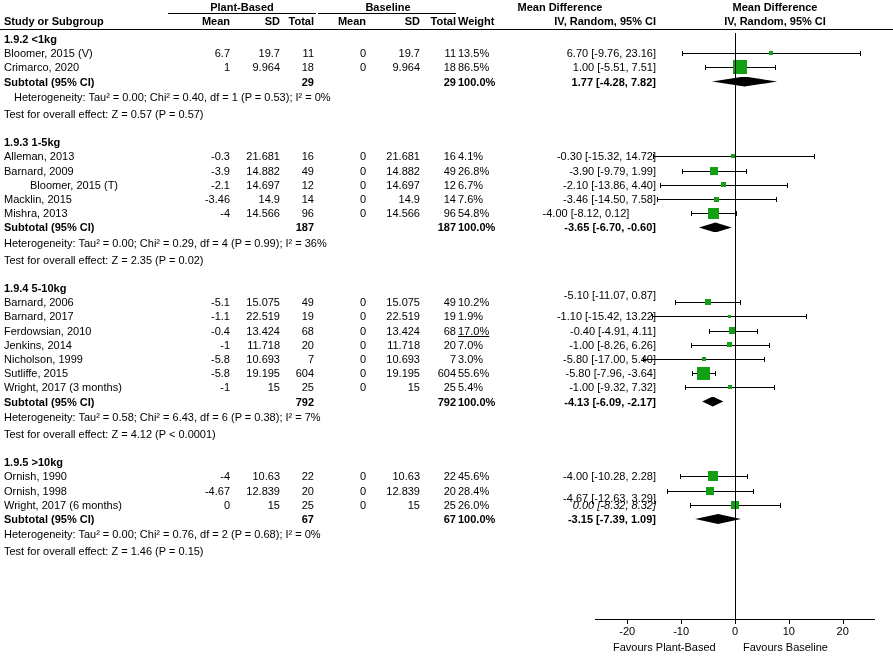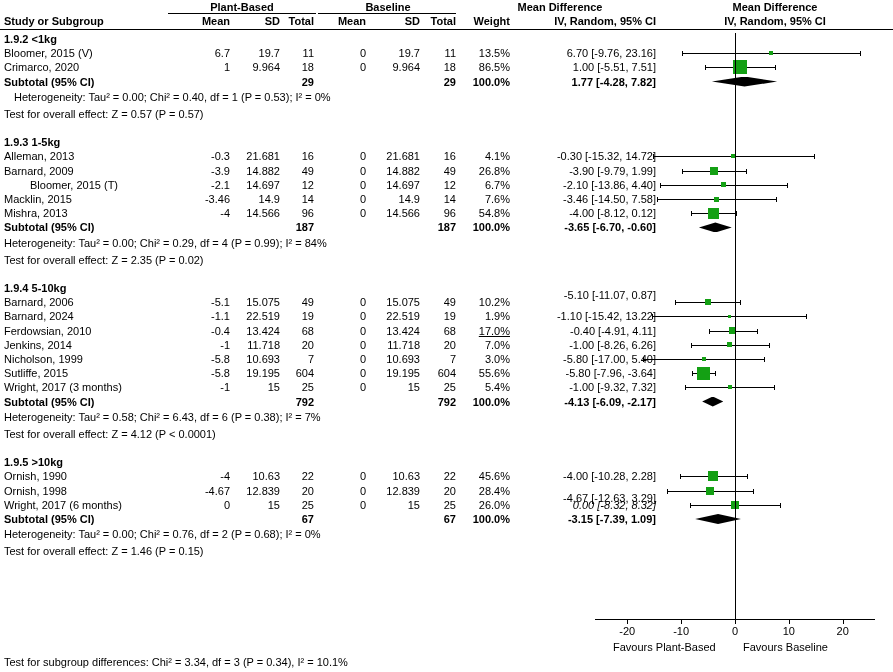--- a/index.html
+++ b/index.html
@@ -21,21 +21,21 @@
   .b{font-weight:bold;}
 
   
   .cStudy{left:4px;}
   .cMean1{left:170px;width:60px;text-align:right;}
   .cSD1{left:232px;width:48px;text-align:right;}
   .cTot1{left:282px;width:32px;text-align:right;}
   .cMean2{left:320px;width:46px;text-align:right;}
   .cSD2{left:368px;width:52px;text-align:right;}
   .cTot2{left:422px;width:34px;text-align:right;}
-  .cW{left:458px;width:52px;text-align:right;}
+  .cW{left:458px;width:52px;text-align:left;}
   .cMD{left:516px;width:140px;text-align:right;}
 
   
   .het{position:absolute;left:4px;font-size:11px;white-space:nowrap;}
 
   
   #plot{position:absolute;left:575px;top:0;width:318px;height:672px;}
   .tick{position:absolute;width:1px;height:5px;background:#000;}
   .ticklbl{position:absolute;font-size:11px;text-align:center;width:40px;}
   .axis{position:absolute;height:1px;background:#000;}
@@ -139,39 +139,39 @@
       <div class="c cW" style="top: 193px;">7.6%</div>
       <div class="c cMD" style="top: 193px;">-3.46 [-14.50, 7.58]</div>
       <div class="c cStudy" style="top: 207.2px;">Mishra, 2013</div>
       <div class="c cMean1" style="top: 207.2px;">-4</div>
       <div class="c cSD1" style="top: 207.2px;">14.566</div>
       <div class="c cTot1" style="top: 207.2px;">96</div>
       <div class="c cMean2" style="top: 207.2px;">0</div>
       <div class="c cSD2" style="top: 207.2px;">14.566</div>
       <div class="c cTot2" style="top: 207.2px;">96</div>
       <div class="c cW" style="top: 207.2px;">54.8%</div>
-      <div class="c cMD" style="top: 207.2px;">-4.00 [-8.12, 0.12]</div>
+      <div class="c cMD" style="top: 207.2px; text-align: center;">-4.00 [-8.12, 0.12]</div>
       <div class="c cStudy b" style="top: 221.4px;">Subtotal (95% CI)</div>
       <div class="c cTot1 b" style="top: 221.4px;">187</div>
       <div class="c cTot2 b" style="top: 221.4px;">187</div>
       <div class="c cW b" style="top: 221.4px;">100.0%</div>
       <div class="c cMD b" style="top: 221.4px;">-3.65 [-6.70, -0.60]</div>
-      <div class="het" style="top: 236.6px;">Heterogeneity: Tau² = 0.00; Chi² = 0.29, df = 4 (P = 0.99); I² = 84%</div>
+      <div class="het" style="top: 236.6px;">Heterogeneity: Tau² = 0.00; Chi² = 0.29, df = 4 (P = 0.99); I² = 36%</div>
       <div class="het" style="top: 253.8px;">Test for overall effect: Z = 2.35 (P = 0.02)</div>
       <div class="c cStudy b" style="top: 282px;">1.9.4 5-10kg</div>
       <div class="c cStudy" style="top: 296.2px;">Barnard, 2006</div>
       <div class="c cMean1" style="top: 296.2px;">-5.1</div>
       <div class="c cSD1" style="top: 296.2px;">15.075</div>
       <div class="c cTot1" style="top: 296.2px;">49</div>
       <div class="c cMean2" style="top: 296.2px;">0</div>
       <div class="c cSD2" style="top: 296.2px;">15.075</div>
       <div class="c cTot2" style="top: 296.2px;">49</div>
       <div class="c cW" style="top: 296.2px;">10.2%</div>
       <div class="c cMD" style="top: 289px;">-5.10 [-11.07, 0.87]</div>
-      <div class="c cStudy" style="top: 310.4px;">Barnard, 2024</div>
+      <div class="c cStudy" style="top: 310.4px;">Barnard, 2017</div>
       <div class="c cMean1" style="top: 310.4px;">-1.1</div>
       <div class="c cSD1" style="top: 310.4px;">22.519</div>
       <div class="c cTot1" style="top: 310.4px;">19</div>
       <div class="c cMean2" style="top: 310.4px;">0</div>
       <div class="c cSD2" style="top: 310.4px;">22.519</div>
       <div class="c cTot2" style="top: 310.4px;">19</div>
       <div class="c cW" style="top: 310.4px;">1.9%</div>
       <div class="c cMD" style="top: 310.4px;">-1.10 [-15.42, 13.22]</div>
       <div class="c cStudy" style="top: 324.6px;">Ferdowsian, 2010</div>
       <div class="c cMean1" style="top: 324.6px;">-0.4</div>
@@ -344,14 +344,13 @@
       <div class="tick" style="left: 160px; top: 619px;"></div>
       <div class="ticklbl" style="left: 140px; top: 625px;">0</div>
       <div class="tick" style="left: 213.846px; top: 619px;"></div>
       <div class="ticklbl" style="left: 193.846px; top: 625px;">10</div>
       <div class="tick" style="left: 267.692px; top: 619px;"></div>
       <div class="ticklbl" style="left: 247.692px; top: 625px;">20</div>
       <div class="favl" style="left: 38px; top: 641px;">Favours Plant-Based</div>
       <div class="favr" style="left: 168px; top: 641px;">Favours Baseline</div>
     </div>
 
-  <div class="het" style="top:656px;font-weight:normal;">Test for subgroup differences: Chi² = 3.34, df = 3 (P = 0.34), I² = 10.1%</div>
 </div>
 
 </body></html>

